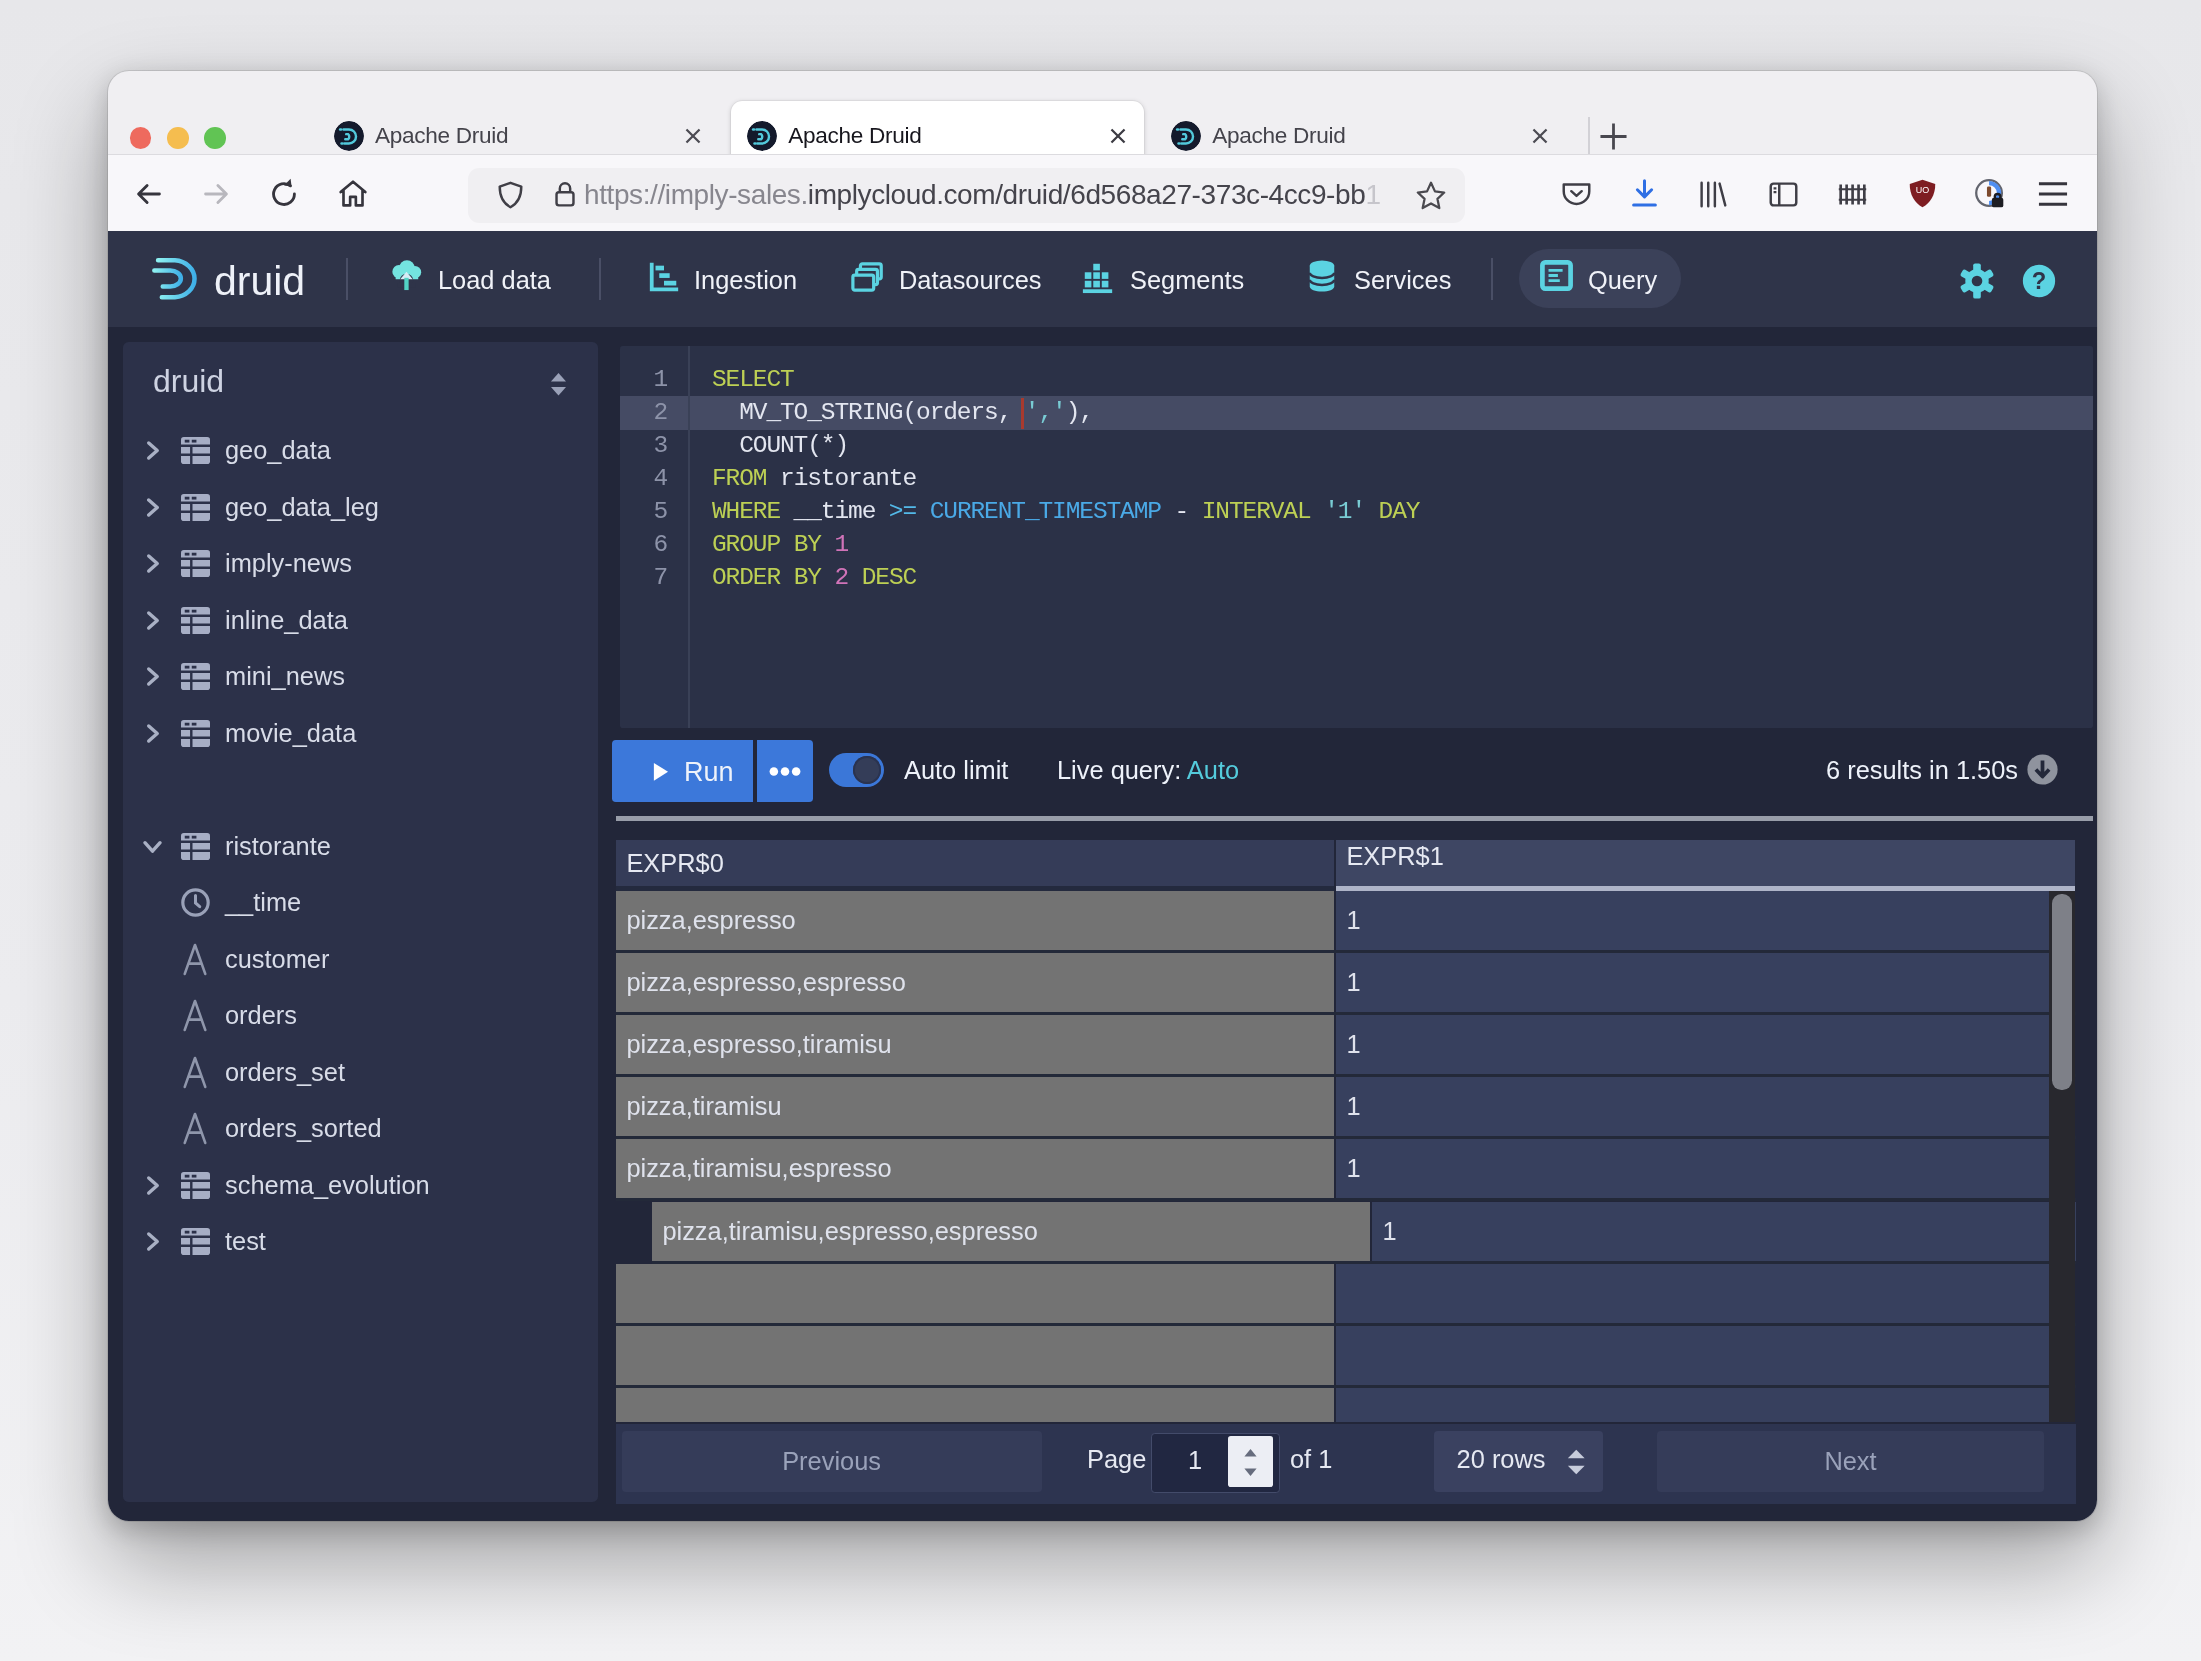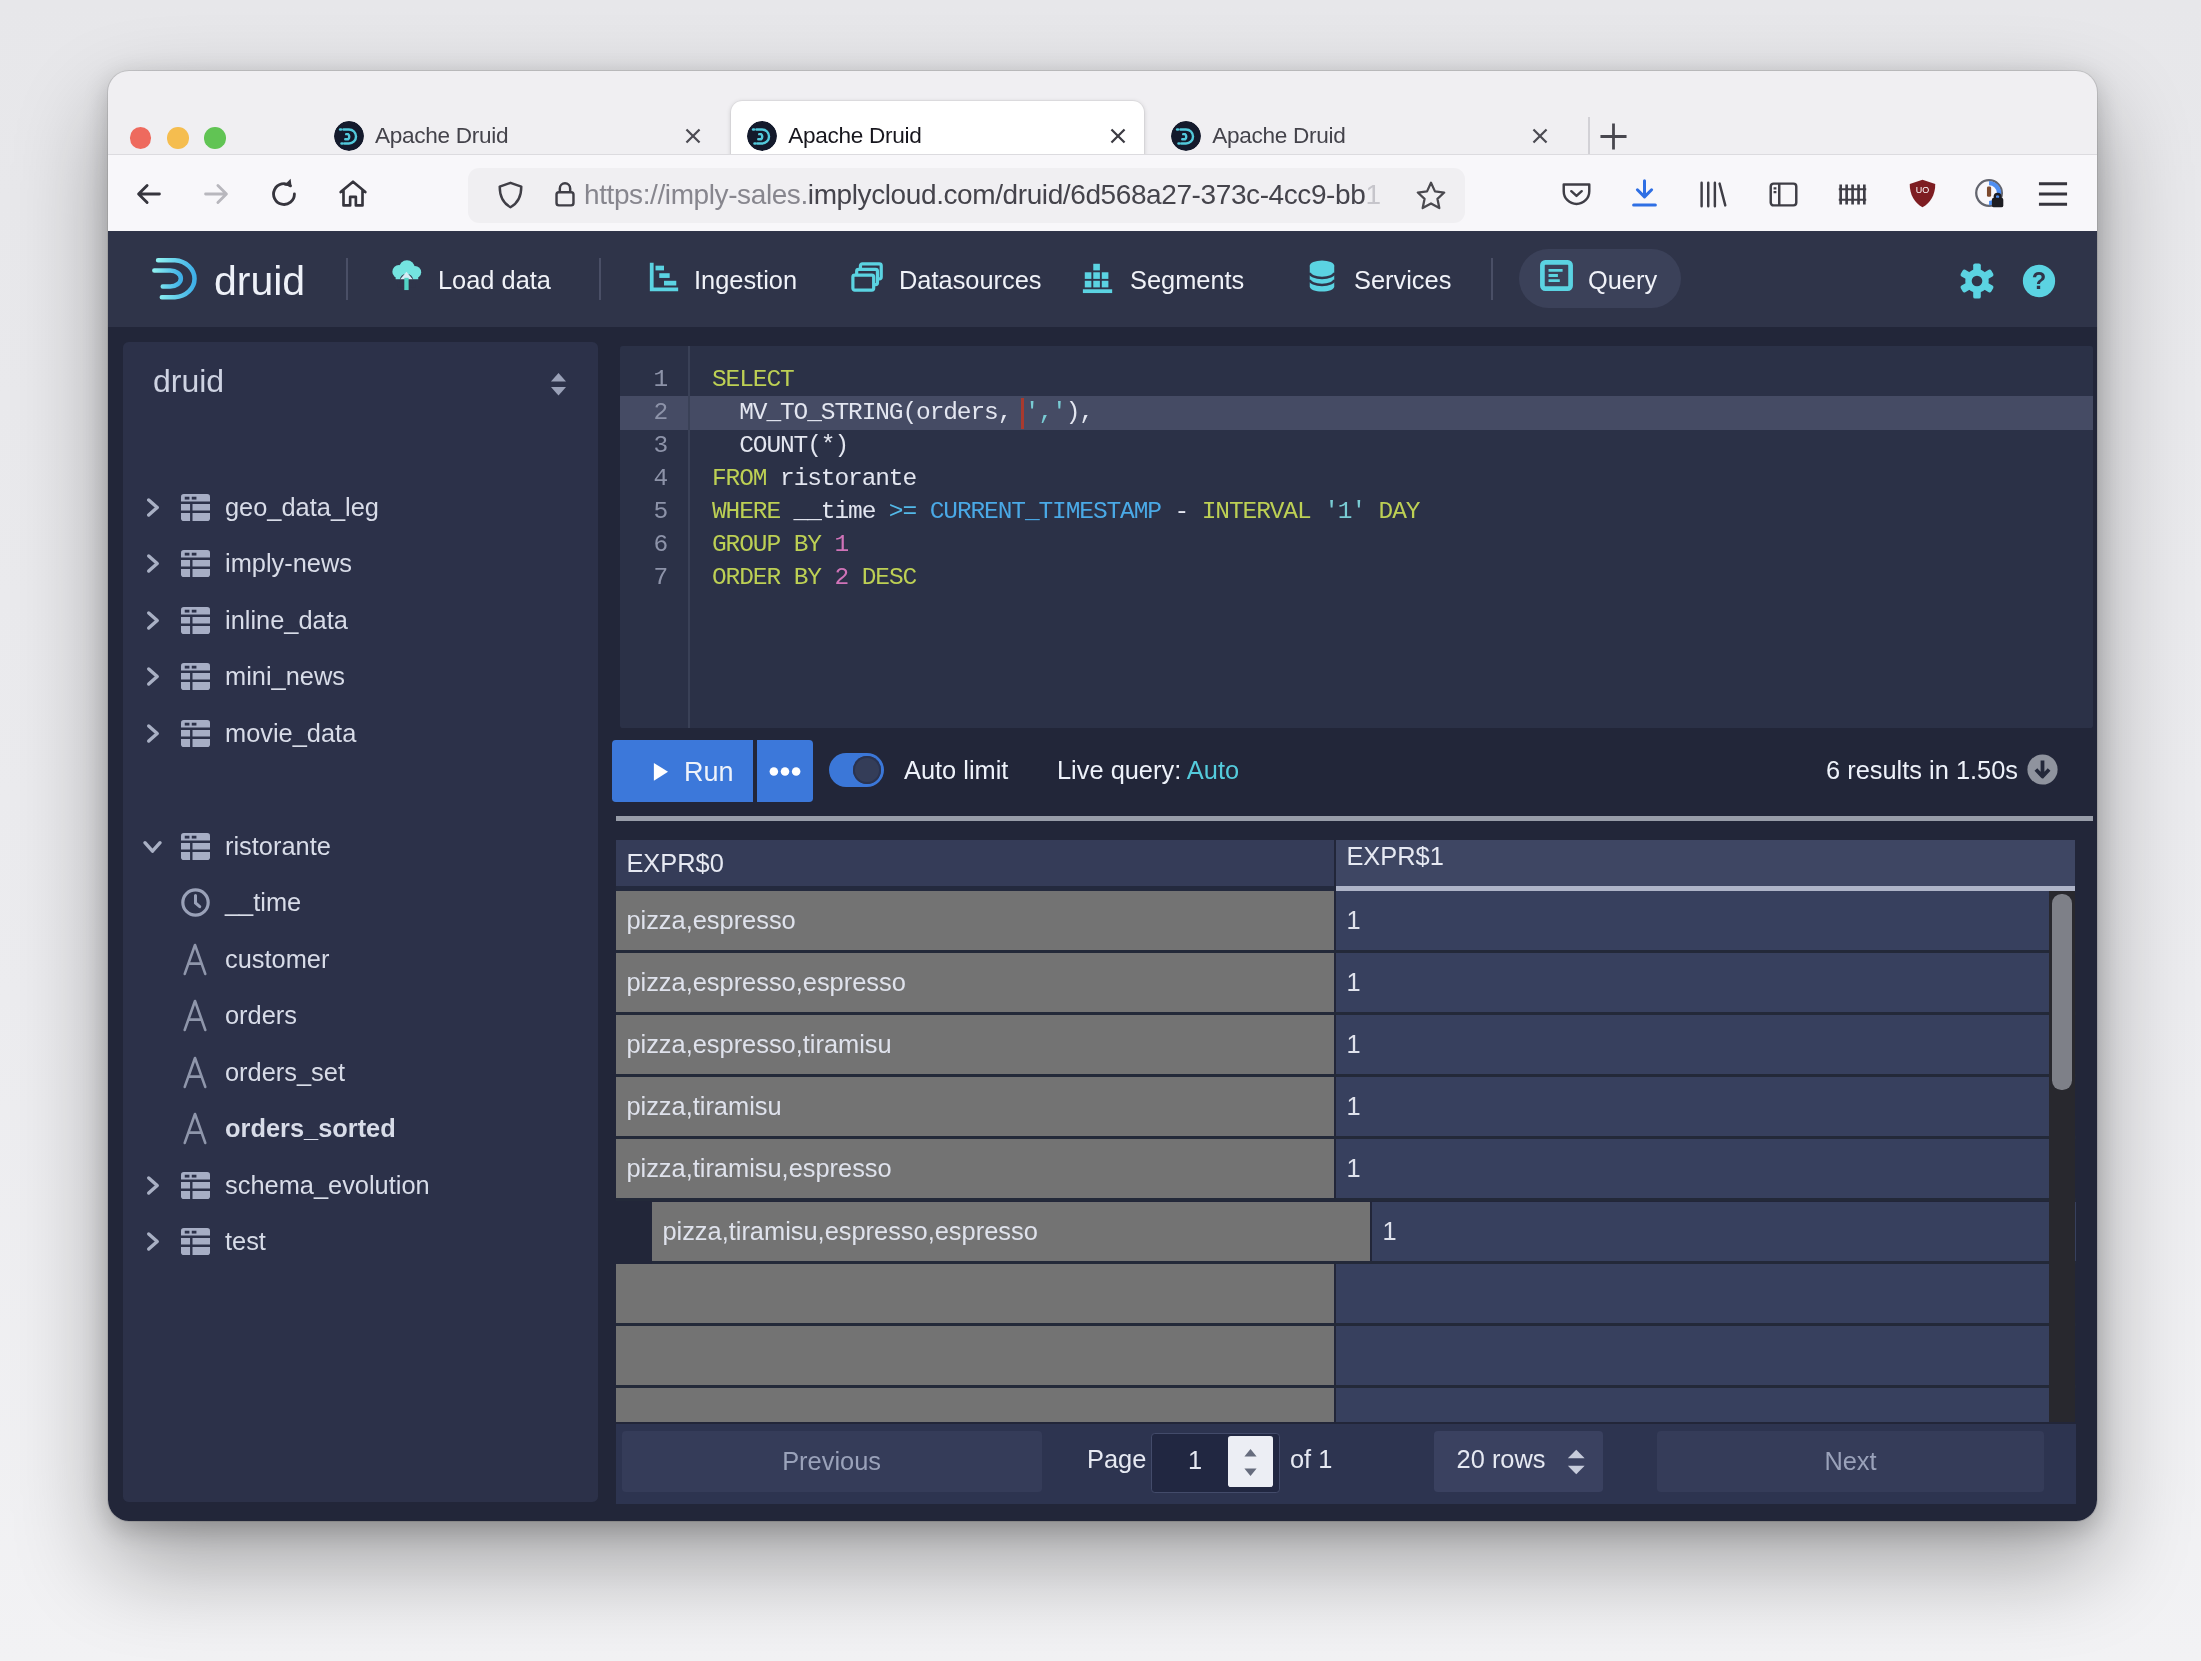--- a/index.html
+++ b/index.html
@@ -286,20 +286,33 @@
         <text x="20" y="28" text-anchor="middle" font-size="25" font-weight="bold" fill="#2f3449" font-family="Liberation Sans">?</text>
       </svg>
     </div>
 
     <div class="sidebar" style="top:271px;">
       <div class="sbhead">druid</div>
       <svg class="abs" style="left:427px;top:30px;width:17px;height:24.5px;" viewBox="0 0 18 26">
         <path d="M9 1 L17 10 H1 Z" fill="#9aa1b8"></path>
         <path d="M9 25 L1 16 H17 Z" fill="#9aa1b8"></path>
       </svg>
+      <div class="srow" style="top:80px;">
+        <svg class="abs" style="left:21px;top:18px;width:17px;height:21px;" viewBox="0 0 18 22">
+          <path d="M5 3 L14 11 L5 19" stroke="#a9b0c4" stroke-width="3.6" fill="none" stroke-linecap="round" stroke-linejoin="round"></path>
+        </svg>
+        <svg class="abs" style="left:57px;top:14px;width:31px;height:29px;" viewBox="0 0 33 31">
+          <rect x="1" y="1" width="31" height="29" rx="3" fill="#a7aec5"></rect>
+          <path d="M1 10.5 H32 M1 20 H32" stroke="#2c3149" stroke-width="2.6"></path>
+          <path d="M12 10.5 V30" stroke="#2c3149" stroke-width="2.6"></path>
+          <rect x="5" y="4" width="5" height="3" fill="#2c3149"></rect>
+          <rect x="12.5" y="4" width="5" height="3" fill="#2c3149"></rect>
+        </svg>
+        <div class="txt">geo_data</div>
+      </div>
       <div class="srow" style="top:137px;">
         <svg class="abs" style="left:21px;top:18px;width:17px;height:21px;" viewBox="0 0 18 22">
           <path d="M5 3 L14 11 L5 19" stroke="#a9b0c4" stroke-width="3.6" fill="none" stroke-linecap="round" stroke-linejoin="round"></path>
         </svg>
         <svg class="abs" style="left:57px;top:14px;width:31px;height:29px;" viewBox="0 0 33 31">
           <rect x="1" y="1" width="31" height="29" rx="3" fill="#a7aec5"></rect>
           <path d="M1 10.5 H32 M1 20 H32" stroke="#2c3149" stroke-width="2.6"></path>
           <path d="M12 10.5 V30" stroke="#2c3149" stroke-width="2.6"></path>
           <rect x="5" y="4" width="5" height="3" fill="#2c3149"></rect>
           <rect x="12.5" y="4" width="5" height="3" fill="#2c3149"></rect>
@@ -389,21 +402,21 @@
           <path d="M4 34 L15 3 L26 34 M8.5 23 H21.5" stroke="#8f96ab" stroke-width="2.8" fill="none" stroke-linecap="round" stroke-linejoin="round"></path>
         </svg>
         <div class="txt">orders</div>
       </div>
       <div class="srow" style="top:702px;">
         <svg class="abs" style="left:58px;top:11.3px;width:28px;height:34px;" viewBox="0 0 30 36">
           <path d="M4 34 L15 3 L26 34 M8.5 23 H21.5" stroke="#8f96ab" stroke-width="2.8" fill="none" stroke-linecap="round" stroke-linejoin="round"></path>
         </svg>
         <div class="txt">orders_set</div>
       </div>
-      <div class="srow" style="top:758px;font-weight:bold;">
+      <div class="srow" style="top:758px;">
         <svg class="abs" style="left:58px;top:11.3px;width:28px;height:34px;" viewBox="0 0 30 36">
           <path d="M4 34 L15 3 L26 34 M8.5 23 H21.5" stroke="#8f96ab" stroke-width="2.8" fill="none" stroke-linecap="round" stroke-linejoin="round"></path>
         </svg>
         <div class="txt">orders_sorted</div>
       </div>
       <div class="srow" style="top:815px;">
         <svg class="abs" style="left:21px;top:18px;width:17px;height:21px;" viewBox="0 0 18 22">
           <path d="M5 3 L14 11 L5 19" stroke="#a9b0c4" stroke-width="3.6" fill="none" stroke-linecap="round" stroke-linejoin="round"></path>
         </svg>
         <svg class="abs" style="left:57px;top:14px;width:31px;height:29px;" viewBox="0 0 33 31">

